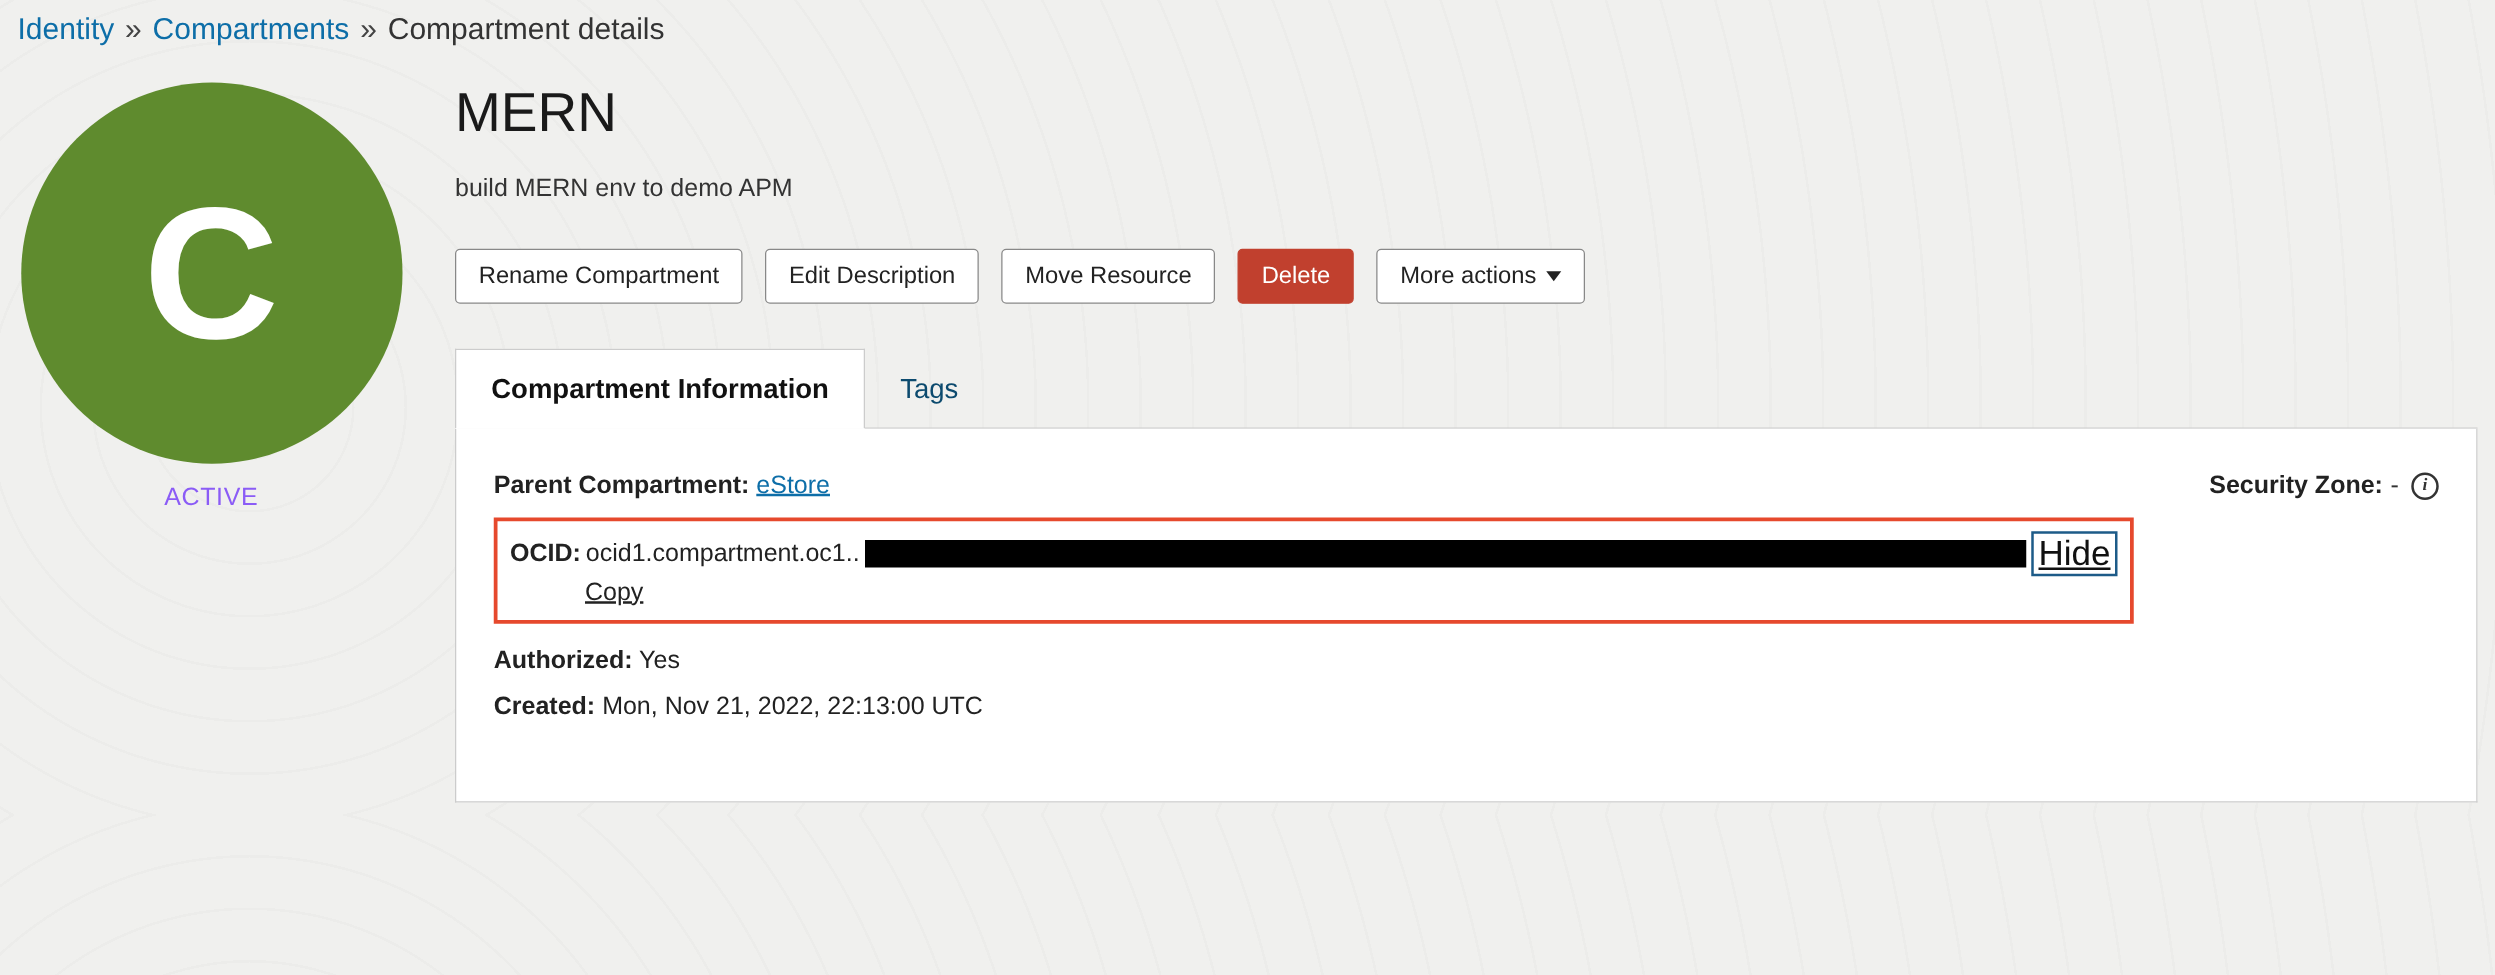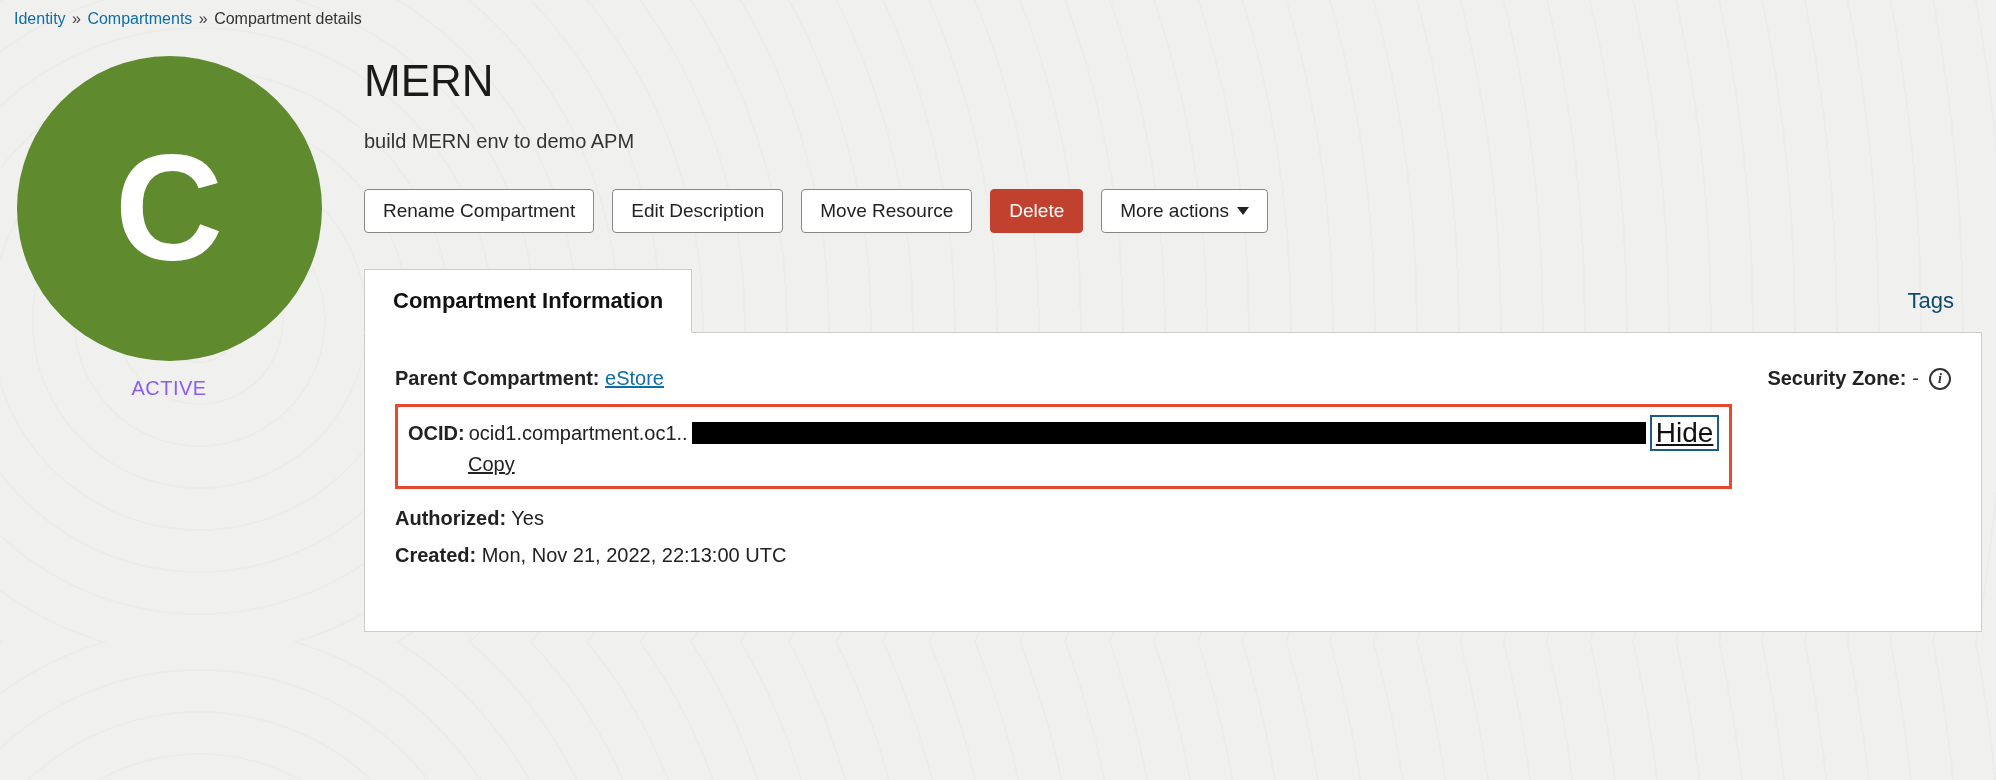--- a/index.html
+++ b/index.html
@@ -4,21 +4,21 @@
   <style>
     * { margin: 0; padding: 0; box-sizing: border-box; }
     body {
       font-family: -apple-system, BlinkMacSystemFont, "Segoe UI", Helvetica, Arial, sans-serif;
       background: #f0f0ee;
       background-image: repeating-radial-gradient(circle at 10% 50%, transparent 0, transparent 40px, rgba(0,0,0,0.015) 40px, rgba(0,0,0,0.015) 42px);
       color: #222;
       padding: 10px 14px;
     }
     .breadcrumb {
-      font-size: 16px;
+      font-size: 24px;
       color: #333;
       margin-bottom: 28px;
     }
     .breadcrumb a {
       color: #0d6ea8;
       text-decoration: none;
     }
     .breadcrumb .sep { color: #444; margin: 0 2px; }
     .layout { display: flex; gap: 40px; align-items: flex-start; }
     .badge-col { width: 310px; flex-shrink: 0; display: flex; flex-direction: column; align-items: center; }
@@ -36,34 +36,34 @@
     .btn {
       padding: 10px 18px; font-size: 19px; border: 1px solid #888;
       background: #fff; color: #222; border-radius: 4px; cursor: pointer;
       display: inline-flex; align-items: center; gap: 8px;
     }
     .btn-danger { background: #c1402e; color: #fff; border-color: #c1402e; }
     .caret-down {
       width: 0; height: 0; border-left: 6px solid transparent;
       border-right: 6px solid transparent; border-top: 8px solid #222;
     }
-    .tabs { display: flex; border-bottom: 1px solid #ccc; justify-content: space-between; }
+    .tabs { display: flex; border-bottom: 1px solid #ccc; }
     .tab {
       padding: 18px 28px; font-size: 22px; background: transparent;
       border: none; cursor: pointer; color: #0c4a6e;
     }
     .tab.active {
       background: #fff; border: 1px solid #ccc; border-bottom: 1px solid #fff;
       margin-bottom: -1px; font-weight: 600; color: #111;
     }
     .panel {
       background: #fff; border: 1px solid #ccc; border-top: none;
       padding: 34px 30px 50px 30px;
     }
-    .panel-inner { display: flex; gap: 35px; align-items: flex-start; }
+    .panel-inner { display: flex; gap: 60px; align-items: flex-start; }
     .info-left { flex: 1; min-width: 0; }
     .info-right { flex-shrink: 0; display: flex; align-items: center; gap: 6px; font-size: 20px; }
     .info-right .lbl { font-weight: 700; }
     .info-right .val { color: #333; }
     .info-icon {
       width: 22px; height: 22px; border: 2px solid #333; border-radius: 50%;
       display: inline-flex; align-items: center; justify-content: center;
       font-style: italic; font-family: Georgia, serif; font-weight: 700; font-size: 14px; color: #333;
       margin-left: 4px;
     }

